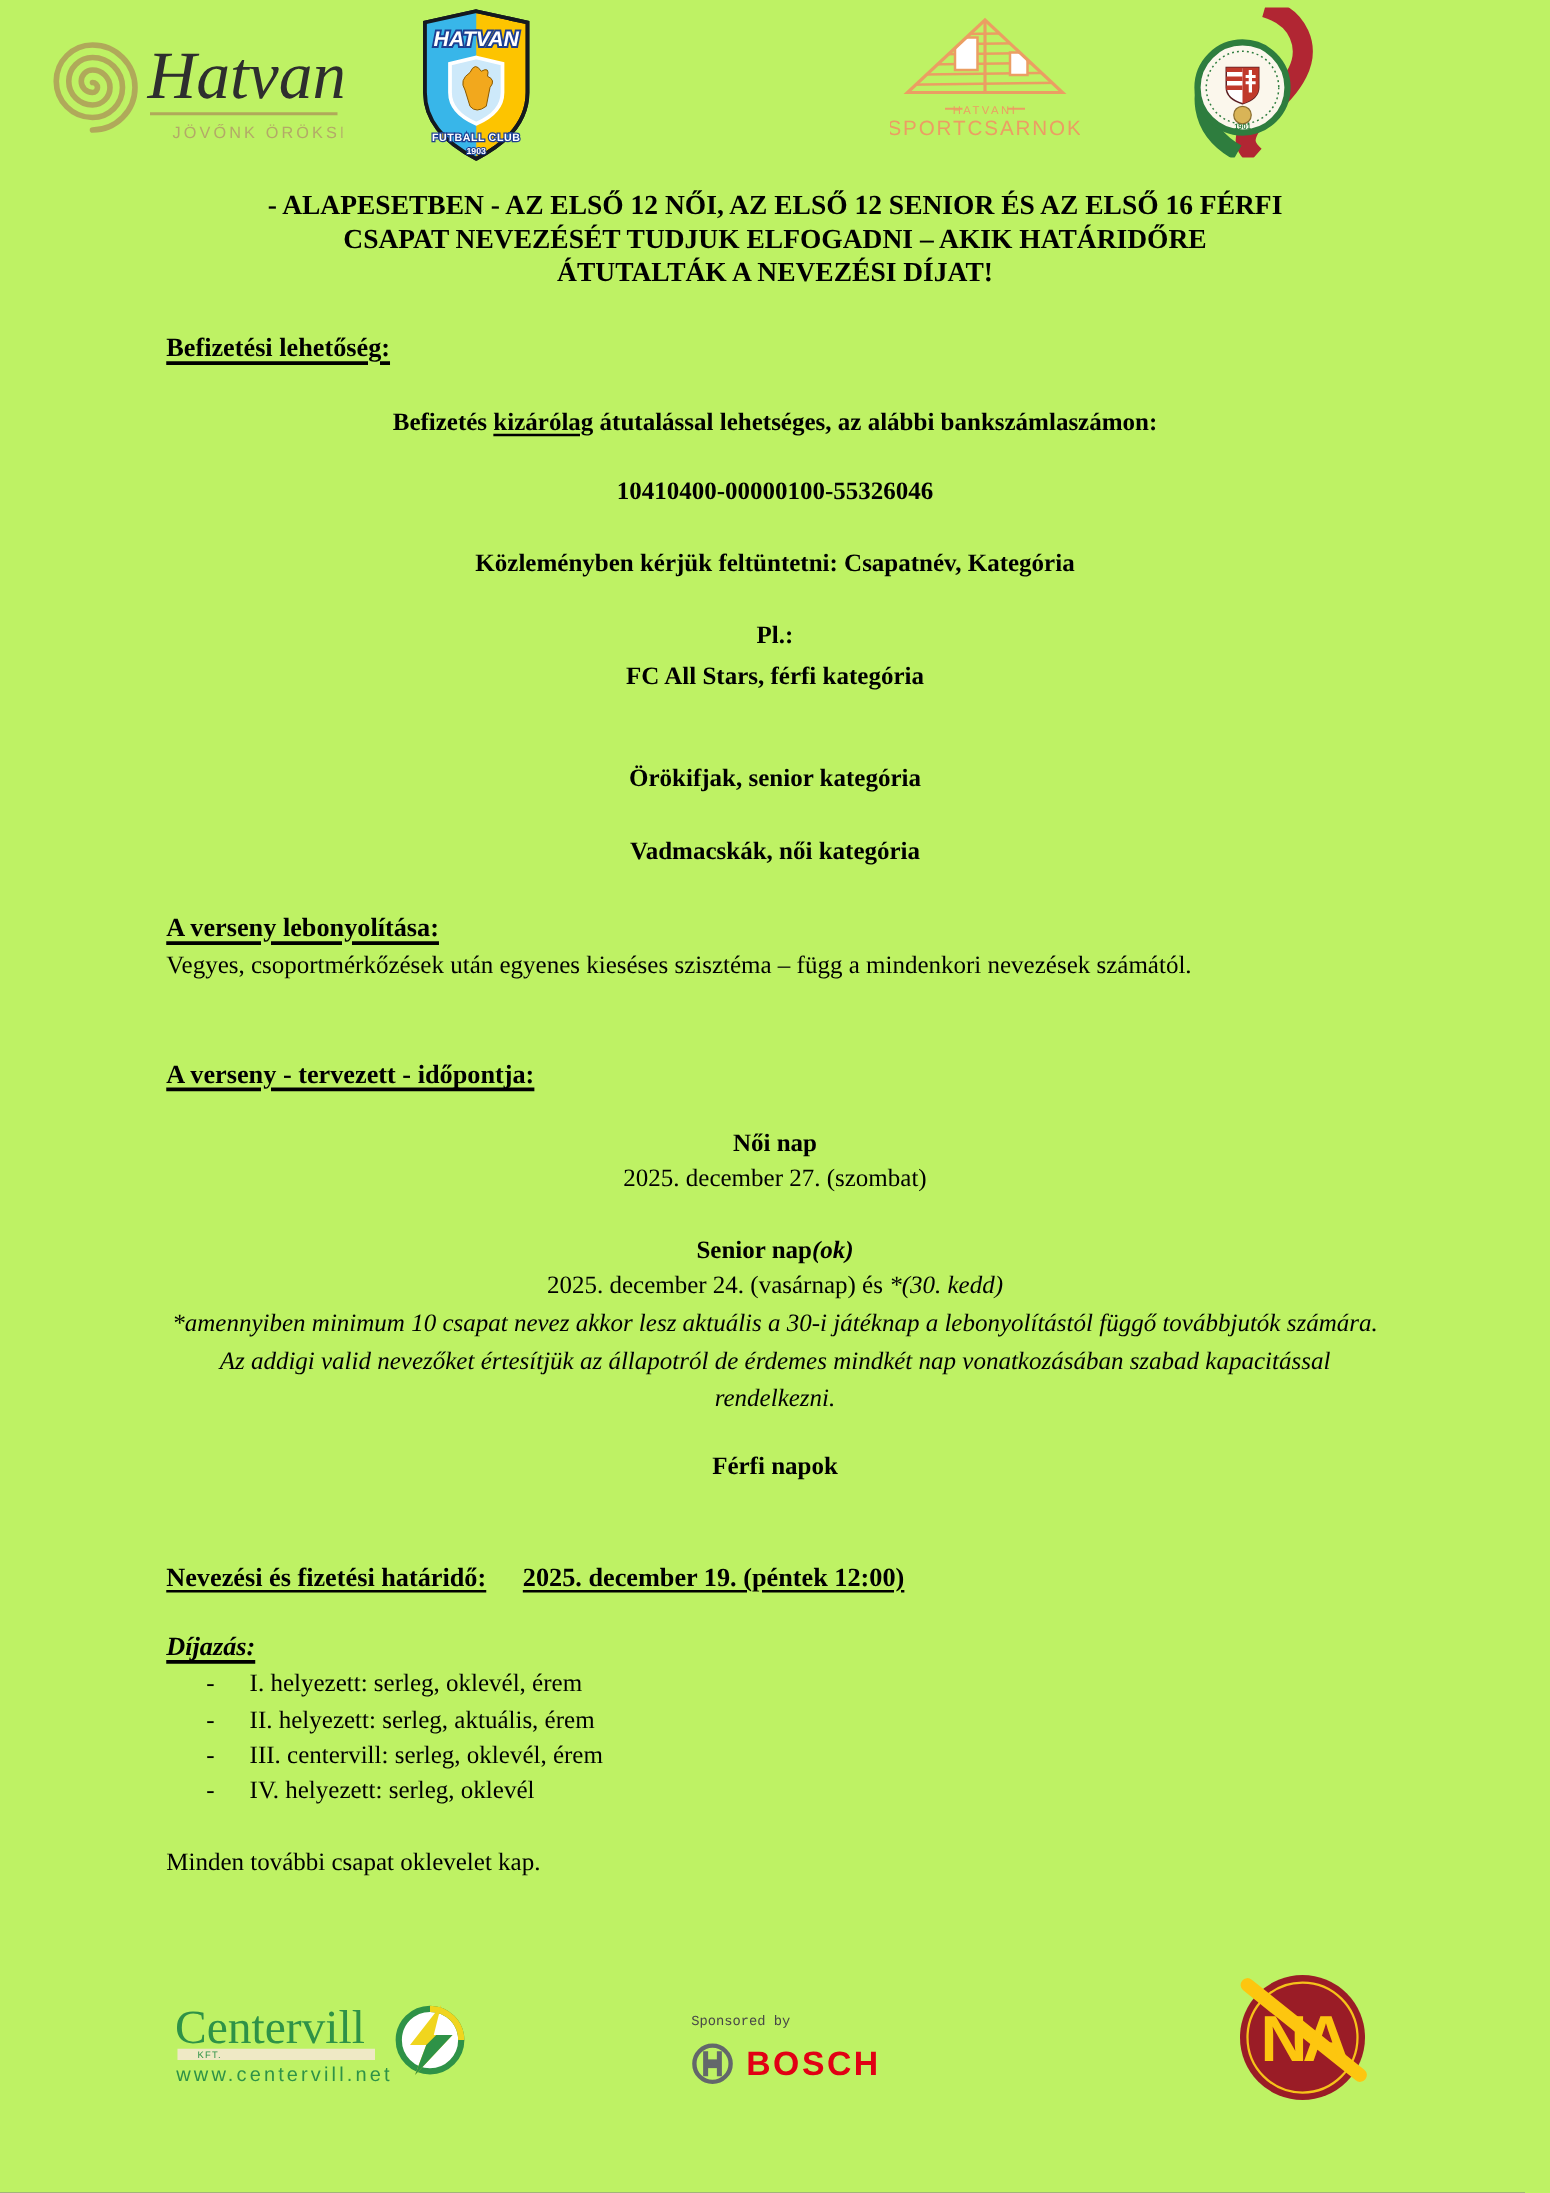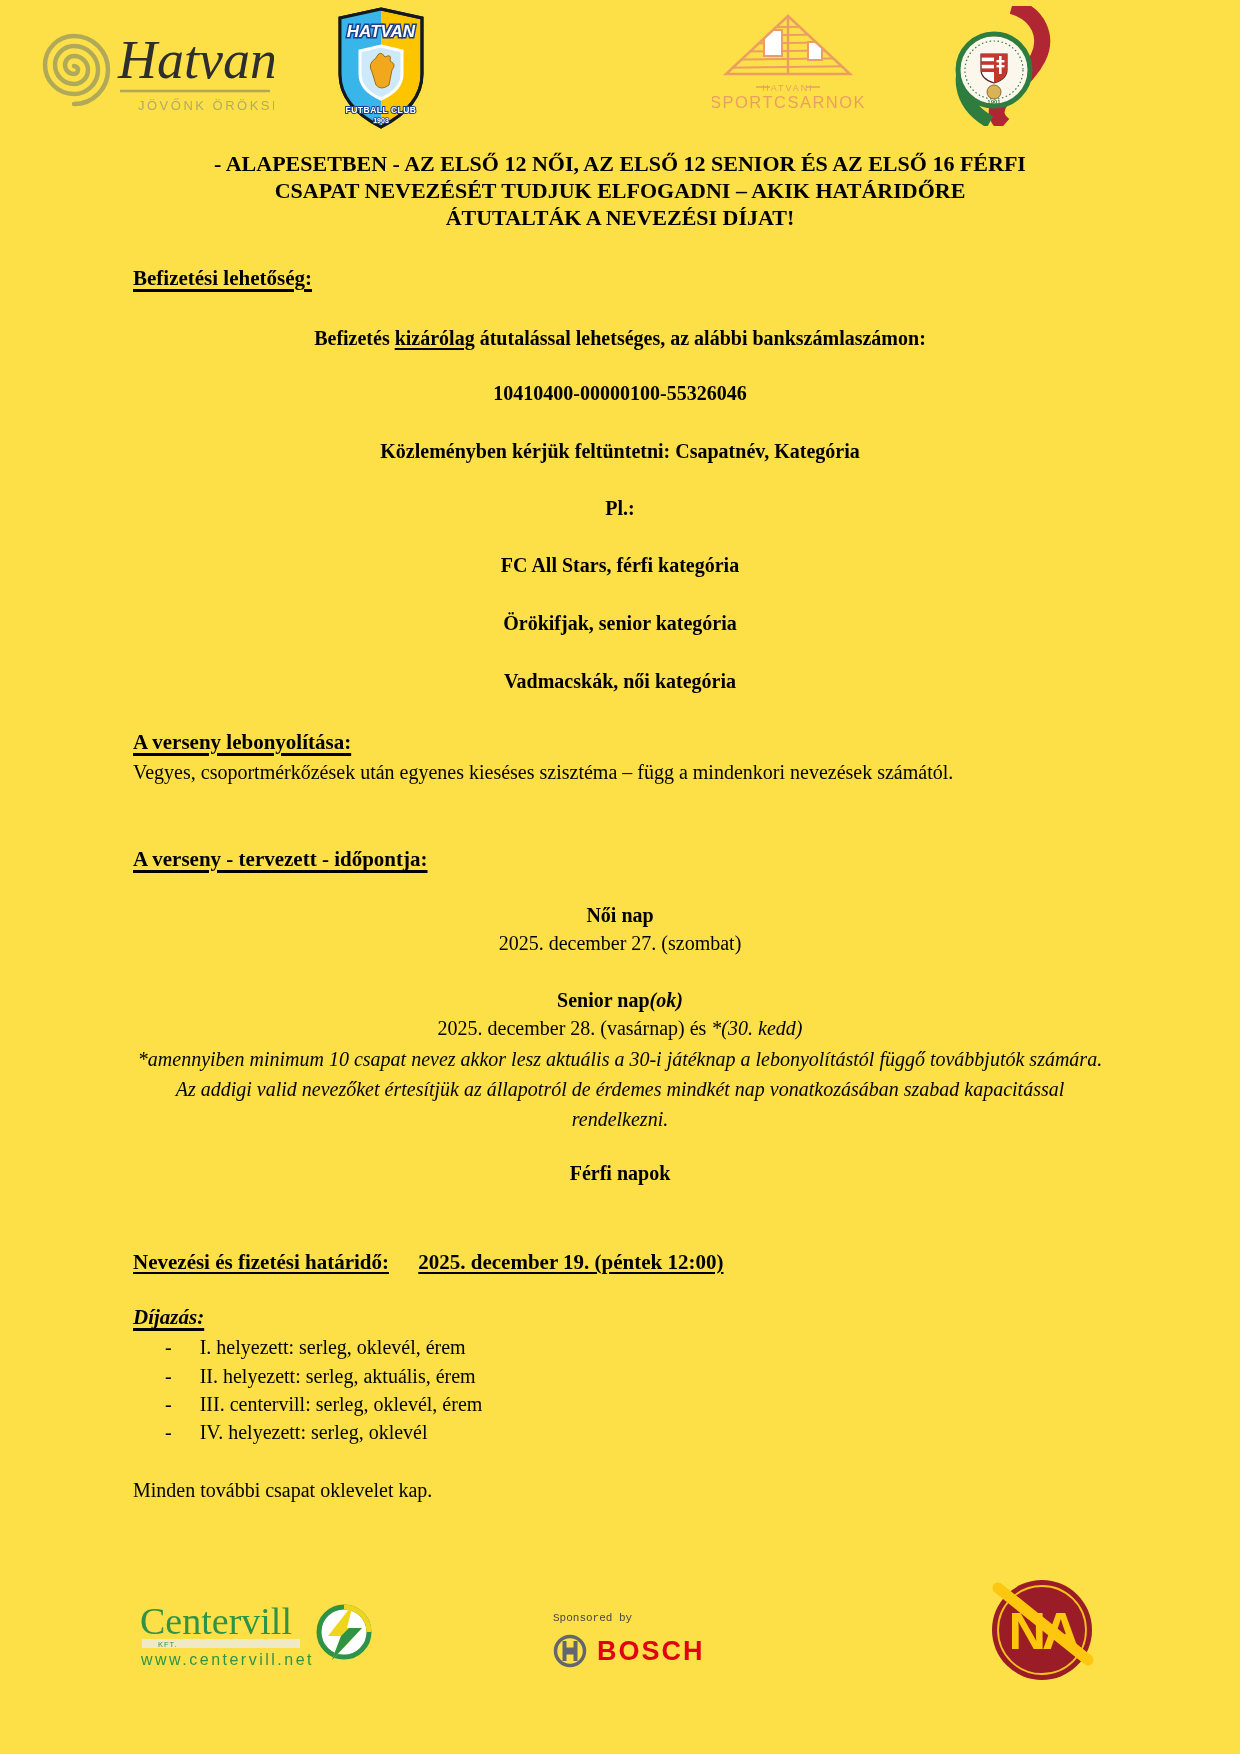--- a/index.html
+++ b/index.html
@@ -1,18 +1,18 @@
 <!DOCTYPE html>
 <html><head>
 <meta charset="utf-8">
 <style>
   html,body{margin:0;padding:0;background:#888;}
   .page{
     position:relative;width:1240px;height:1754px;margin:0 auto;
-    background:#fde047;overflow:hidden;
+    background:#bef264;overflow:hidden;
     font-family:"Liberation Serif", serif;color:#000;
   }
   .abs{position:absolute;}
   .line{position:absolute;left:133px;width:974px;font-size:20px;line-height:27px;}
   .c{text-align:center;}
   .b{font-weight:bold;}
   .i{font-style:italic;}
   .u{text-decoration:underline;text-decoration-thickness:2px;text-underline-offset:3px;}
   .notice{font-size:22px;font-weight:bold;}
   .heading{font-size:21px;font-weight:bold;text-decoration:underline;text-decoration-thickness:2.5px;text-underline-offset:4px;}
@@ -103,41 +103,41 @@
 
   <div class="line" style="top:265px;">
     <span class="heading">Befizetési lehetőség:</span>
   </div>
   <div class="line c b" style="top:325px;">
     <span>Befizetés </span><span class="u">kizárólag</span><span> átutalással lehetséges, az alábbi bankszámlaszámon:</span>
   </div>
   <div class="line c b" style="top:380px;">10410400-00000100-55326046</div>
   <div class="line c b" style="top:438px;">Közleményben kérjük feltüntetni: Csapatnév, Kategória</div>
   <div class="line c b" style="top:495px;">Pl.:</div>
-  <div class="line c b" style="top:552px;text-align:center;">FC All Stars, férfi kategória</div>
+  <div class="line c b" style="top:528px;text-align:center;">FC All Stars, férfi kategória</div>
   <div class="line c b" style="top:610px;">Örökifjak, senior kategória</div>
   <div class="line c b" style="top:668px;">Vadmacskák, női kategória</div>
 
   <div class="line" style="top:729px;">
     <span class="heading">A verseny lebonyolítása:</span>
   </div>
   <div class="line para" style="top:757px;">Vegyes, csoportmérkőzések után egyenes kieséses szisztéma – függ a mindenkori nevezések számától.</div>
 
   <div class="line" style="top:846px;">
     <span class="heading">A verseny - tervezett - időpontja:</span>
   </div>
 
   <div class="line c b" style="top:902px;">Női nap</div>
   <div class="line c" style="top:930px;">2025. december 27. (szombat)</div>
 
   <div class="line c b" style="top:987px;">
     <span>Senior nap</span><span class="i">(ok)</span>
   </div>
   <div class="line c" style="top:1015px;">
-    <span>2025. december 28. (vasárnap) és </span><span class="i">*(30. kedd)</span>
+    <span>2025. december 24. (vasárnap) és </span><span class="i">*(30. kedd)</span>
   </div>
   <div class="line c i para" style="top:1044px;">*amennyiben minimum 10 csapat nevez akkor lesz aktuális a 30-i játéknap a lebonyolítástól függő továbbjutók számára. Az addigi valid nevezőket értesítjük az állapotról de érdemes mindkét nap vonatkozásában szabad kapacitással rendelkezni.</div>
 
   <div class="line c b" style="top:1160px;">Férfi napok</div>
 
   <div class="line" style="top:1249px;font-size:21px;">
     <span class="b u">Nevezési és fizetési határidő:</span>
     <span class="b u deadline-val">2025. december 19. (péntek 12:00)</span>
   </div>
 

